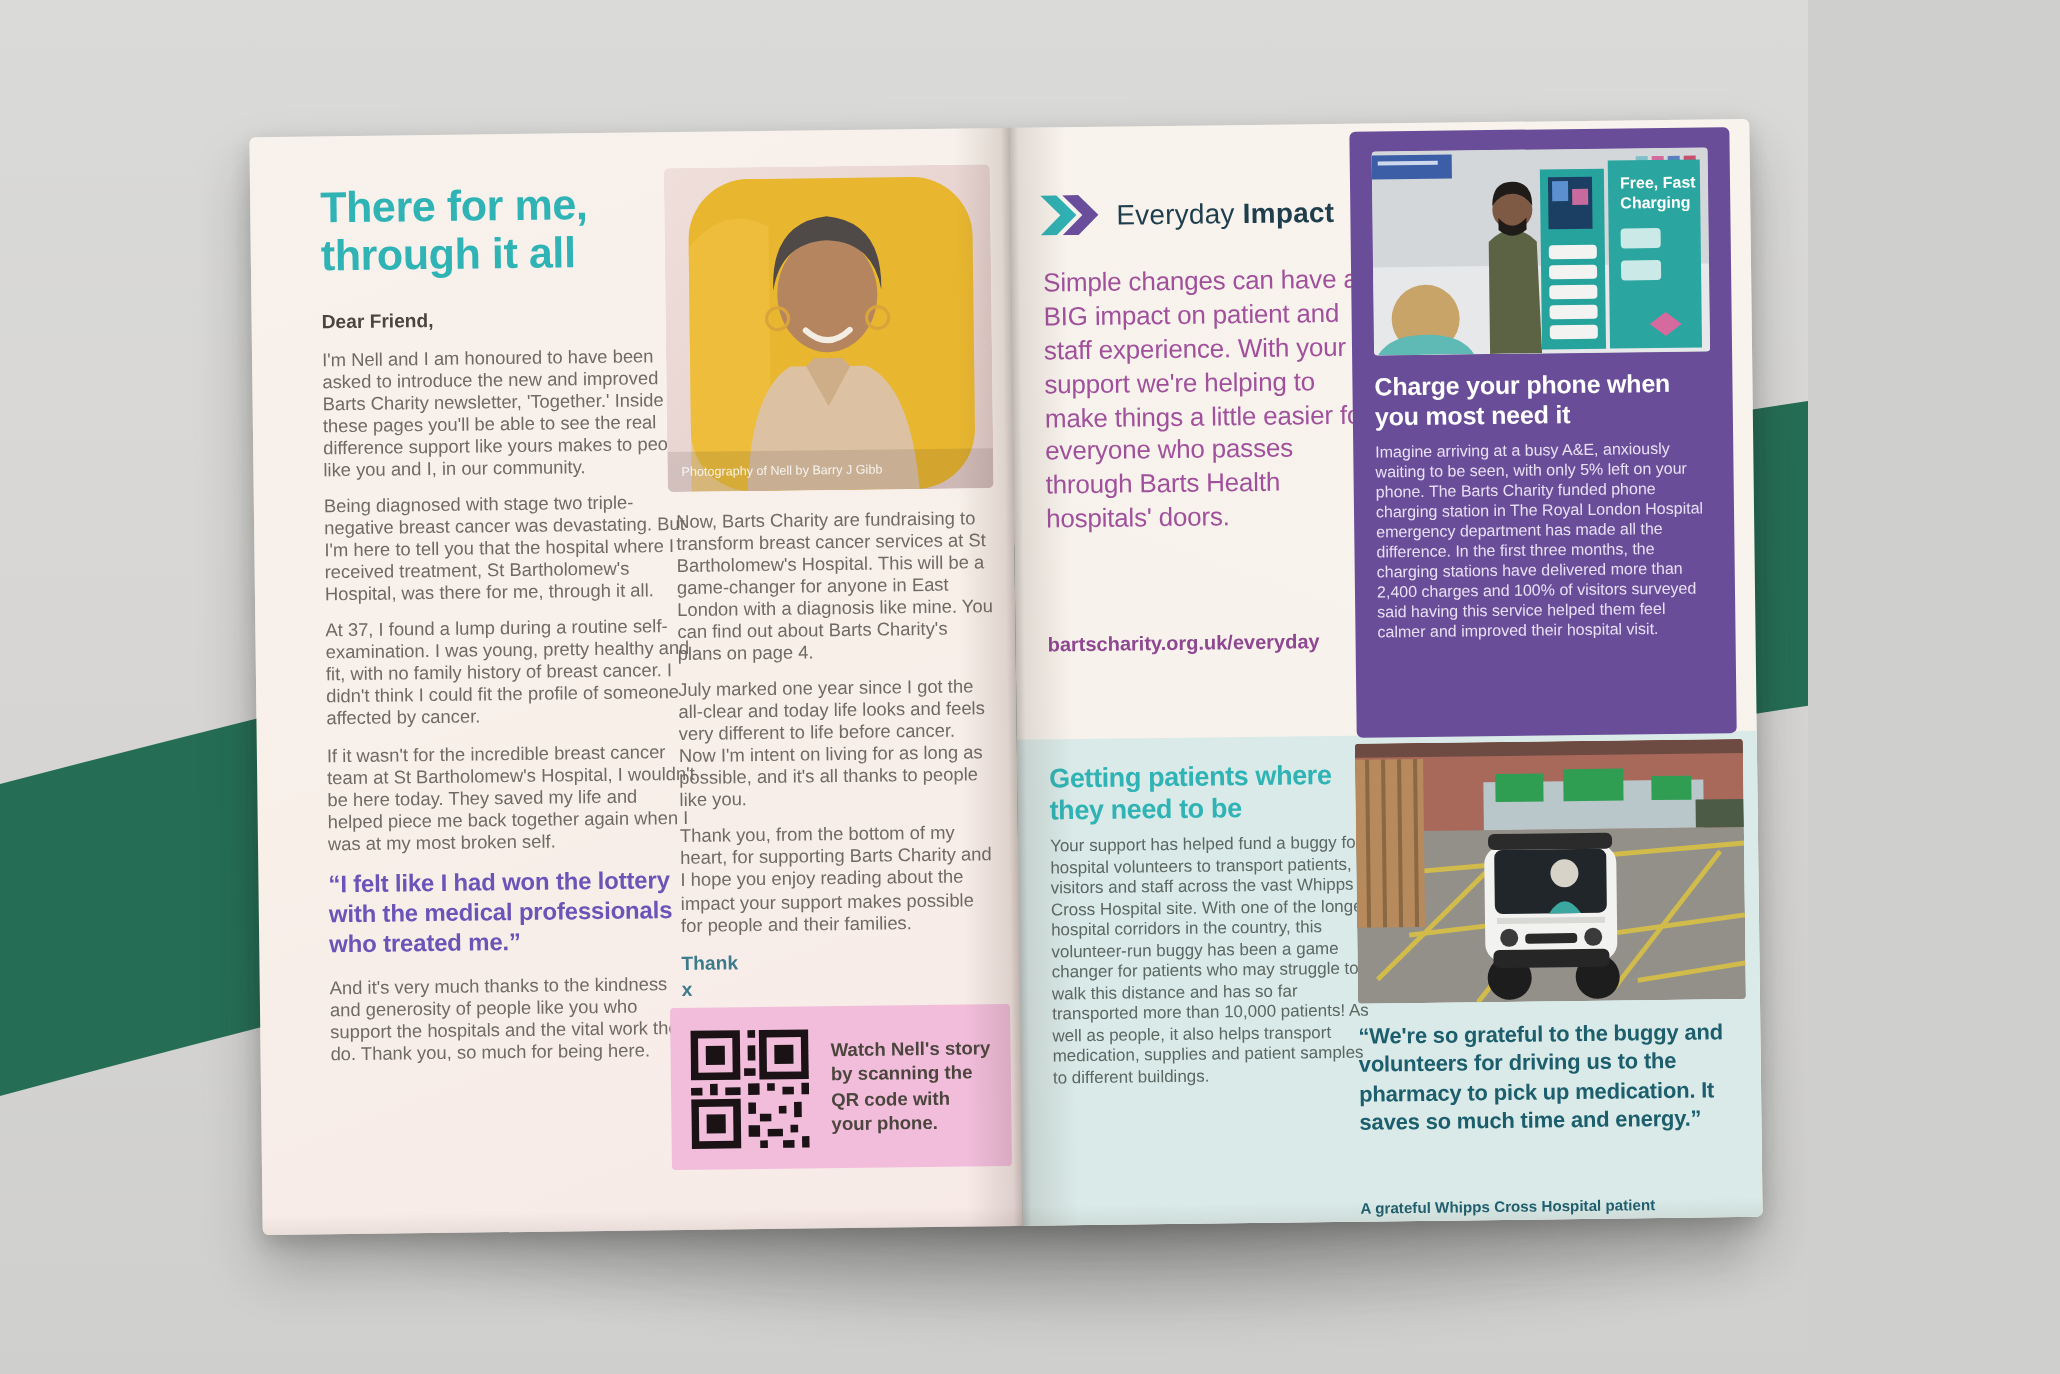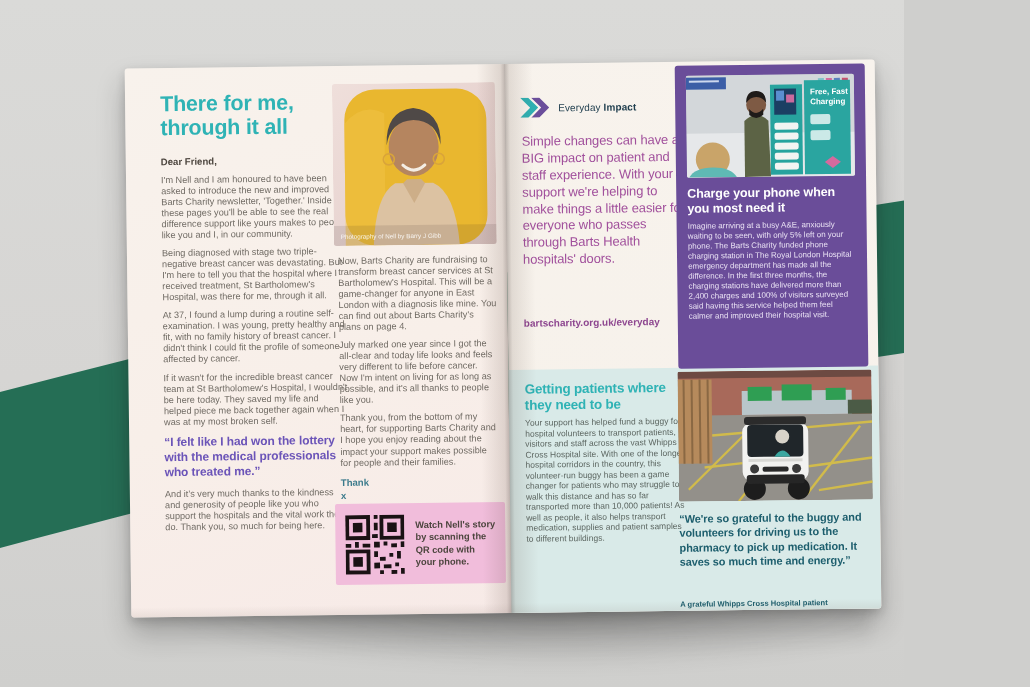--- a/index.html
+++ b/index.html
@@ -42,21 +42,21 @@
   .lp-photo svg{display:block;}
   .photo-caption{position:absolute;left:7px;bottom:6px;font-size:6.3px;color:rgba(255,255,255,.85);}
   .lp-col2{position:absolute;left:211px;top:190px;width:159px;}
   .signature{font-size:9.6px;font-weight:700;color:#3c7b8c;margin:7px 0 0 0;line-height:1.4;}
   .qr-box{position:absolute;left:205px;top:438px;width:170px;height:81px;background:#f1bddb;border-radius:2px;
     display:flex;align-items:center;padding:9px 10px;gap:11px;}
   .qr-caption{font-size:9.3px;line-height:1.34;font-weight:700;color:#4c453e;width:84px;}
 
   
   .brand-row{position:absolute;left:15px;top:34px;display:flex;align-items:center;gap:8px;}
-  .brand-label{font-size:10px;color:#1e3d4d;letter-spacing:.1px;}
+  .brand-label{font-size:14px;color:#1e3d4d;letter-spacing:.1px;}
   .brand-label b{font-weight:700;}
   .rp-intro{position:absolute;left:16px;top:70px;width:164px;
     font-size:13px;line-height:1.3;color:#a1509c;letter-spacing:-.1px;}
   .rp-url{position:absolute;left:16px;top:254px;font-size:10px;font-weight:700;color:#8e4790;}
   .charge-card{position:absolute;left:170px;top:4px;width:190px;height:303px;background:#6a4d99;
     border-radius:3px;padding:10px 11px;}
   .charge-photo{width:168px;height:102px;border-radius:2px;overflow:hidden;background:#d6d9db;}
   .charge-title{font-size:12.5px;line-height:1.18;font-weight:700;color:#ffffff;margin:9px 0 5px 0;letter-spacing:-.1px;}
   .charge-body{font-size:8px;line-height:1.26;color:#e8e0f3;}
   .mint{position:absolute;left:0;top:306px;width:100%;height:244px;background:#d9eae8;}

